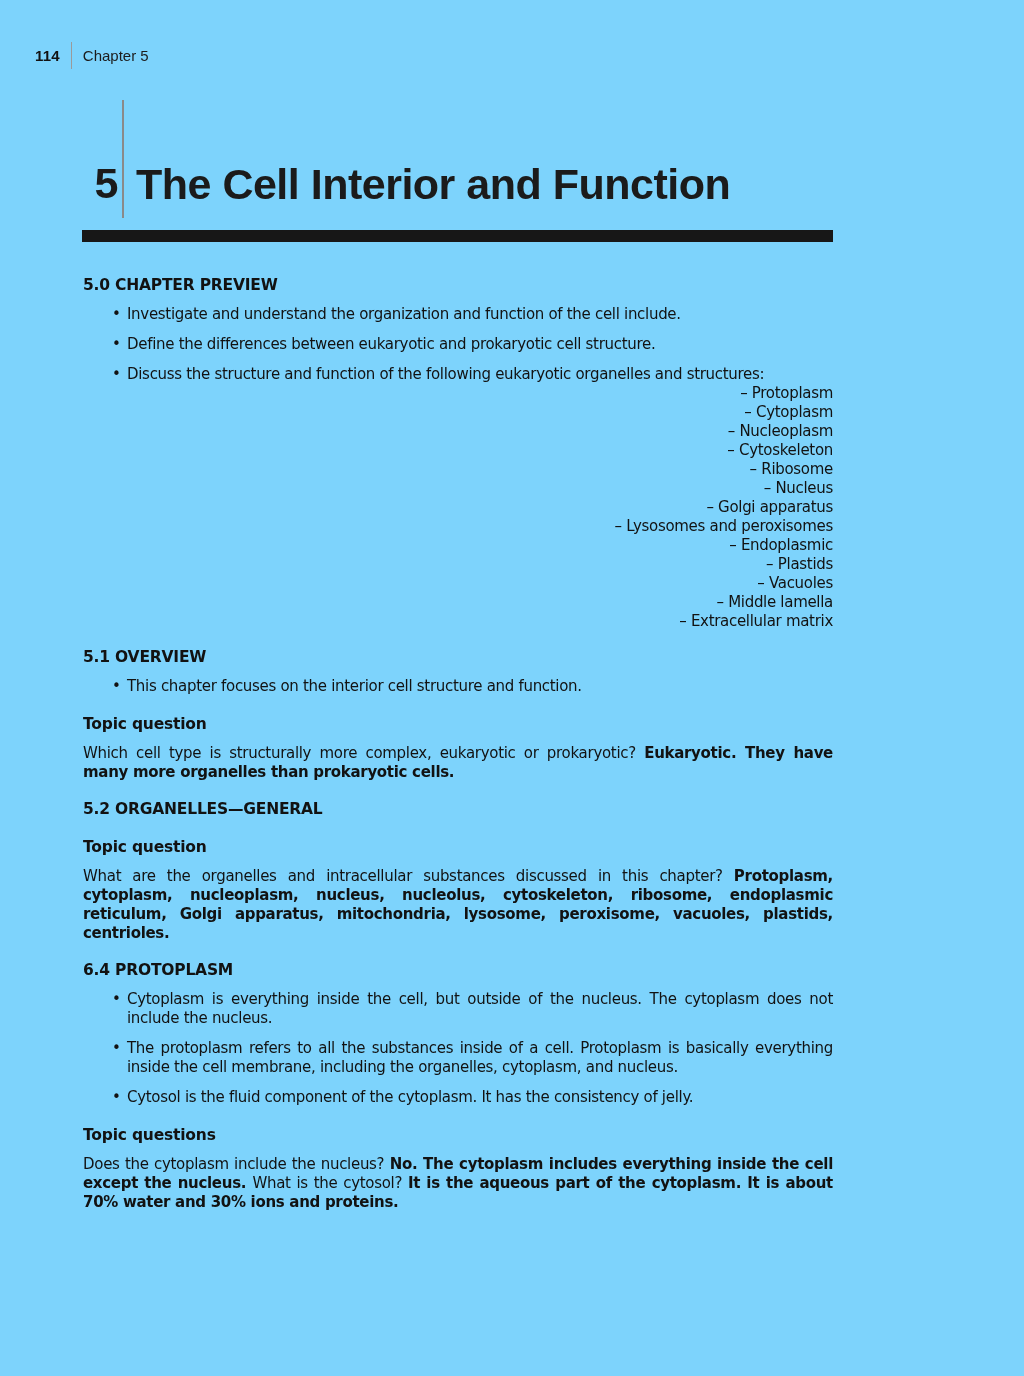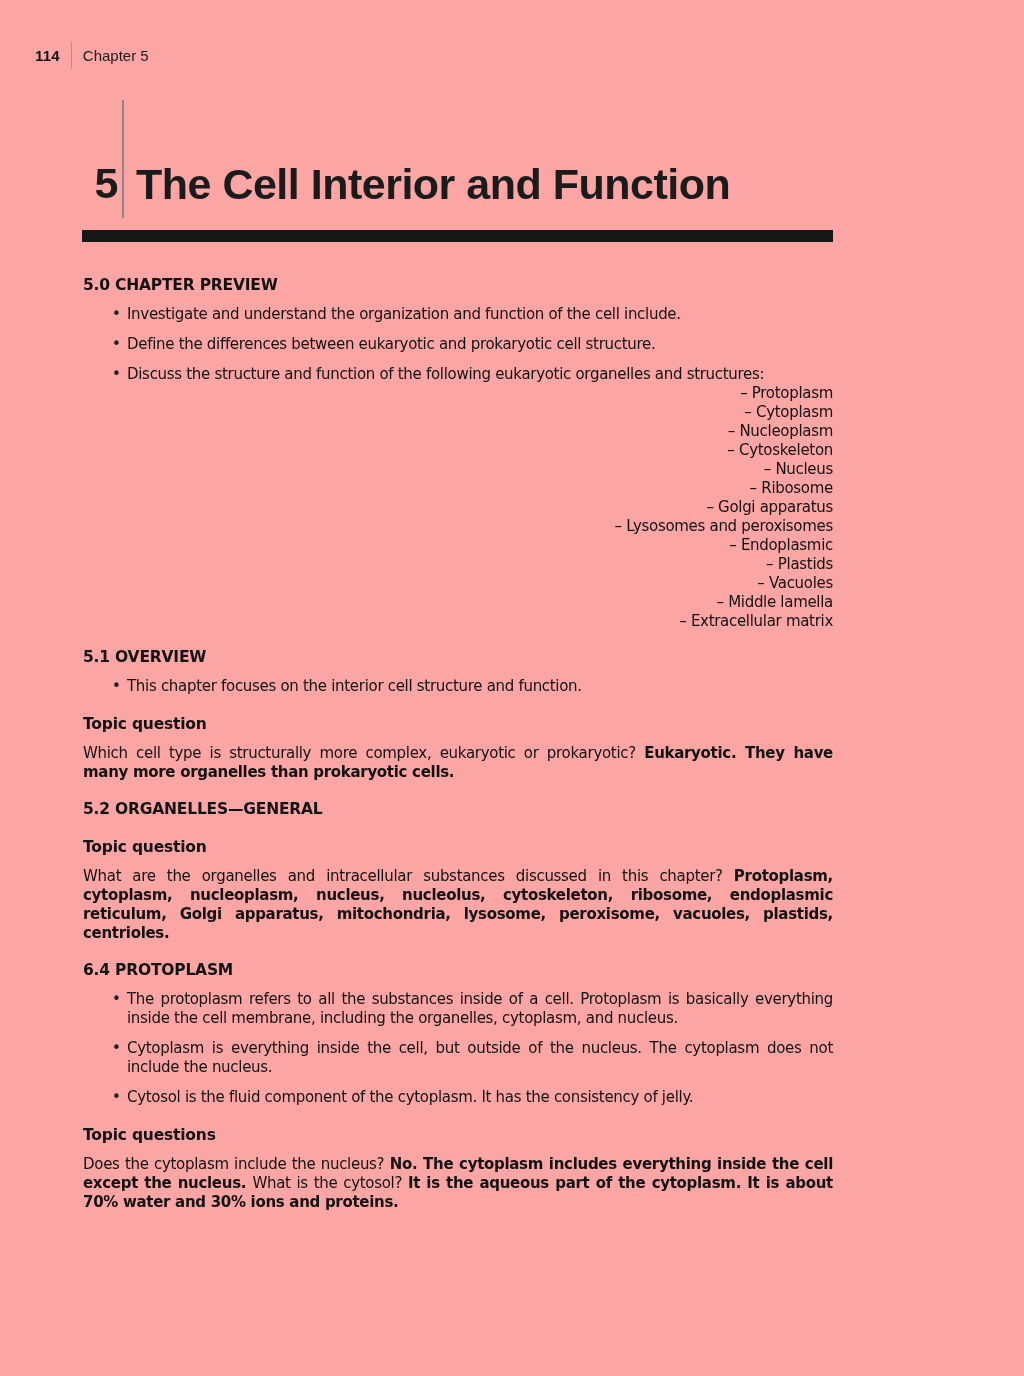--- a/index.html
+++ b/index.html
@@ -1,20 +1,20 @@
 <!DOCTYPE html>
 <html><head>
 <meta charset="utf-8">
 <style>
   html, body { margin: 0; padding: 0; background: #e8e8e8; }
   .page {
     position: relative;
     width: 1024px;
     height: 1376px;
-    background: #fca5a5;
+    background: #7dd3fc;
     margin: 0 auto;
     overflow: hidden;
     font-family: "DejaVu Sans", sans-serif;
     color: #121212;
   }
 
   
   .running-header {
     position: absolute;
     top: 42px;
@@ -153,22 +153,22 @@
     <ul class="bullets">
       <li>Investigate and understand the organization and function of the cell include.</li>
       <li>Define the differences between eukaryotic and prokaryotic cell structure.</li>
       <li>
         <span>Discuss the structure and function of the following eukaryotic organelles and structures:</span>
         <ul class="dash-list">
           <li>Protoplasm</li>
           <li>Cytoplasm</li>
           <li>Nucleoplasm</li>
           <li>Cytoskeleton</li>
+          <li>Ribosome</li>
           <li>Nucleus</li>
-          <li>Ribosome</li>
           <li>Golgi apparatus</li>
           <li>Lysosomes and peroxisomes</li>
           <li>Endoplasmic</li>
           <li>Plastids</li>
           <li>Vacuoles</li>
           <li>Middle lamella</li>
           <li>Extracellular matrix</li>
         </ul>
       </li>
     </ul>
@@ -185,22 +185,22 @@
 
     <h2 class="section-heading">5.2 ORGANELLES—GENERAL</h2>
 
     <div class="tq-block">
       <h3 class="topic-heading">Topic question</h3>
       <p class="answer"><span>What are the organelles and intracellular substances discussed in this chapter? </span><span style="font-weight: bold;">Protoplasm, cytoplasm, nucleoplasm, nucleus, nucleolus, cytoskeleton, ribosome, endoplasmic reticulum, Golgi apparatus, mitochondria, lysosome, peroxisome, vacuoles, plastids, centrioles.</span></p>
     </div>
 
     <h2 class="section-heading">6.4 PROTOPLASM</h2>
     <ul class="bullets">
+      <li>Cytoplasm is everything inside the cell, but outside of the nucleus. The cytoplasm does not include the nucleus.</li>
       <li>The protoplasm refers to all the substances inside of a cell. Protoplasm is basically everything inside the cell membrane, including the organelles, cytoplasm, and nucleus.</li>
-      <li>Cytoplasm is everything inside the cell, but outside of the nucleus. The cytoplasm does not include the nucleus.</li>
       <li>Cytosol is the fluid component of the cytoplasm. It has the consistency of jelly.</li>
     </ul>
 
     <div class="tq-block">
       <h3 class="topic-heading">Topic questions</h3>
       <p class="answer"><span>Does the cytoplasm include the nucleus? </span><span style="font-weight: bold;">No. The cytoplasm includes everything inside the cell except the nucleus. </span><span>What is the cytosol? </span><span style="font-weight: bold;">It is the aqueous part of the cytoplasm. It is about 70% water and 30% ions and proteins.</span></p>
     </div>
 
   </div>
 </div>

